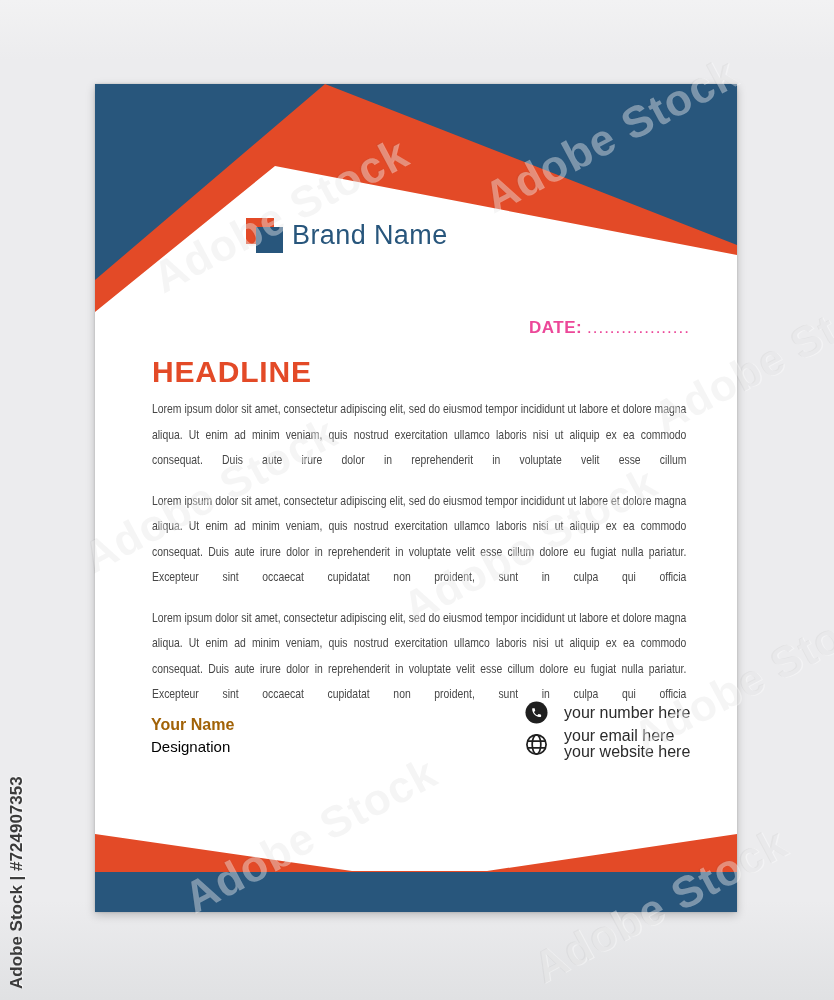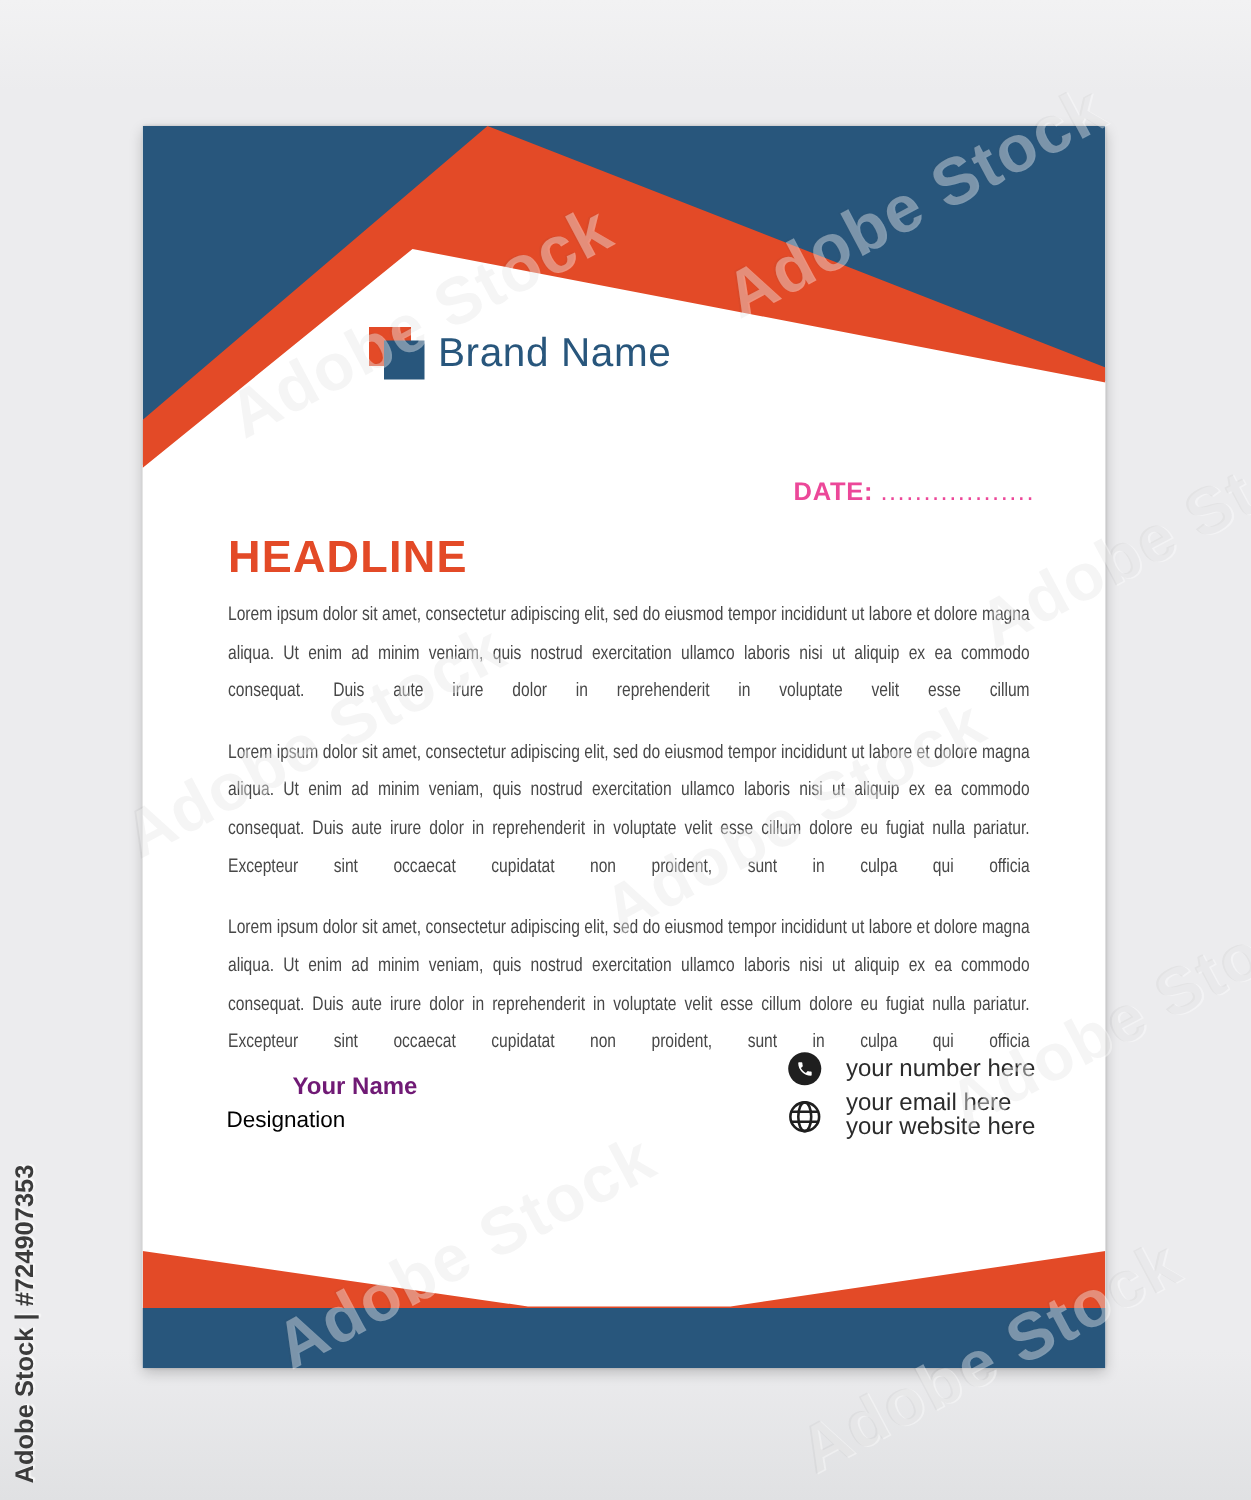--- a/index.html
+++ b/index.html
@@ -88,21 +88,21 @@
   
   .body-copy{
     position:absolute;left:57px;top:312px;width:668px;
     transform:scaleX(0.8);transform-origin:0 0;
     font-size:13px;line-height:25.5px;color:#474747;
     text-align:justify;
   }
   .body-copy p{margin:0 0 15px 0;text-align:justify;text-align-last:justify;}
 
   
-  .sig-name{position:absolute;left:56px;top:632px;font-size:16px;font-weight:700;color:#701a75;margin-left:44px;}
+  .sig-name{position:absolute;left:56px;top:632px;font-size:16px;font-weight:700;color:#a16207;}
   .sig-designation{position:absolute;left:56px;top:654px;font-size:15px;color:#000000;}
 
   
   .contact{
     position:absolute;left:430px;top:617px;
     display:flex;flex-direction:column;gap:4px;
     font-size:16px;color:#2b2b2b;
   }
   .c-row{display:flex;align-items:center;gap:16px;}
   .c-icon{width:23px;height:23px;flex:0 0 23px;color:var(--icon,#1F1F1F);}

